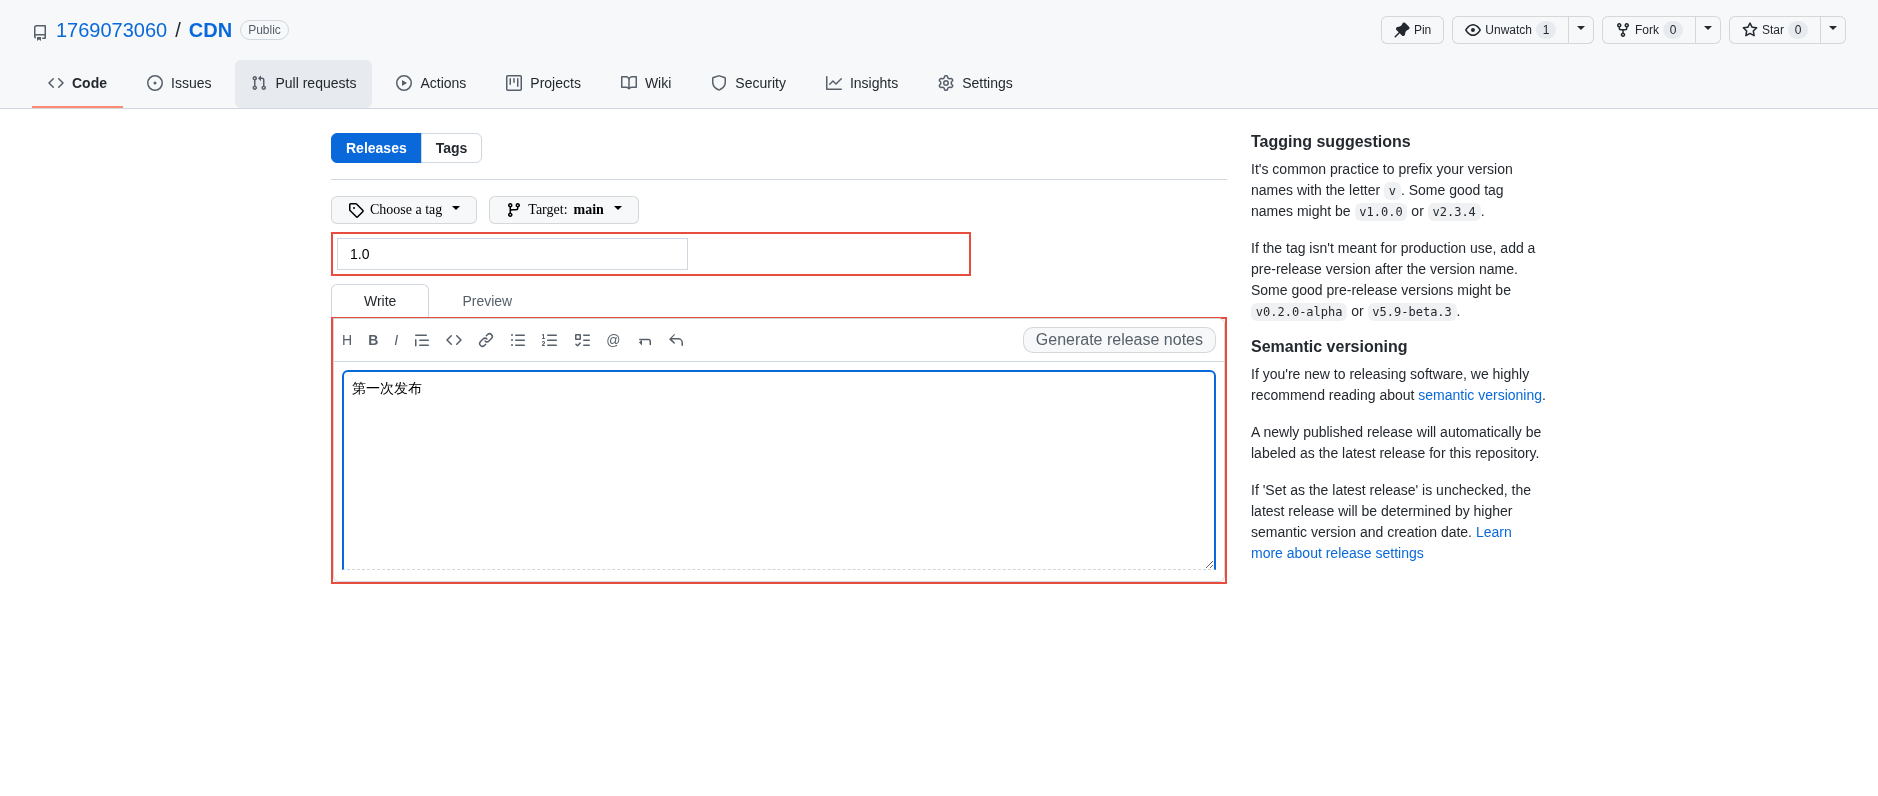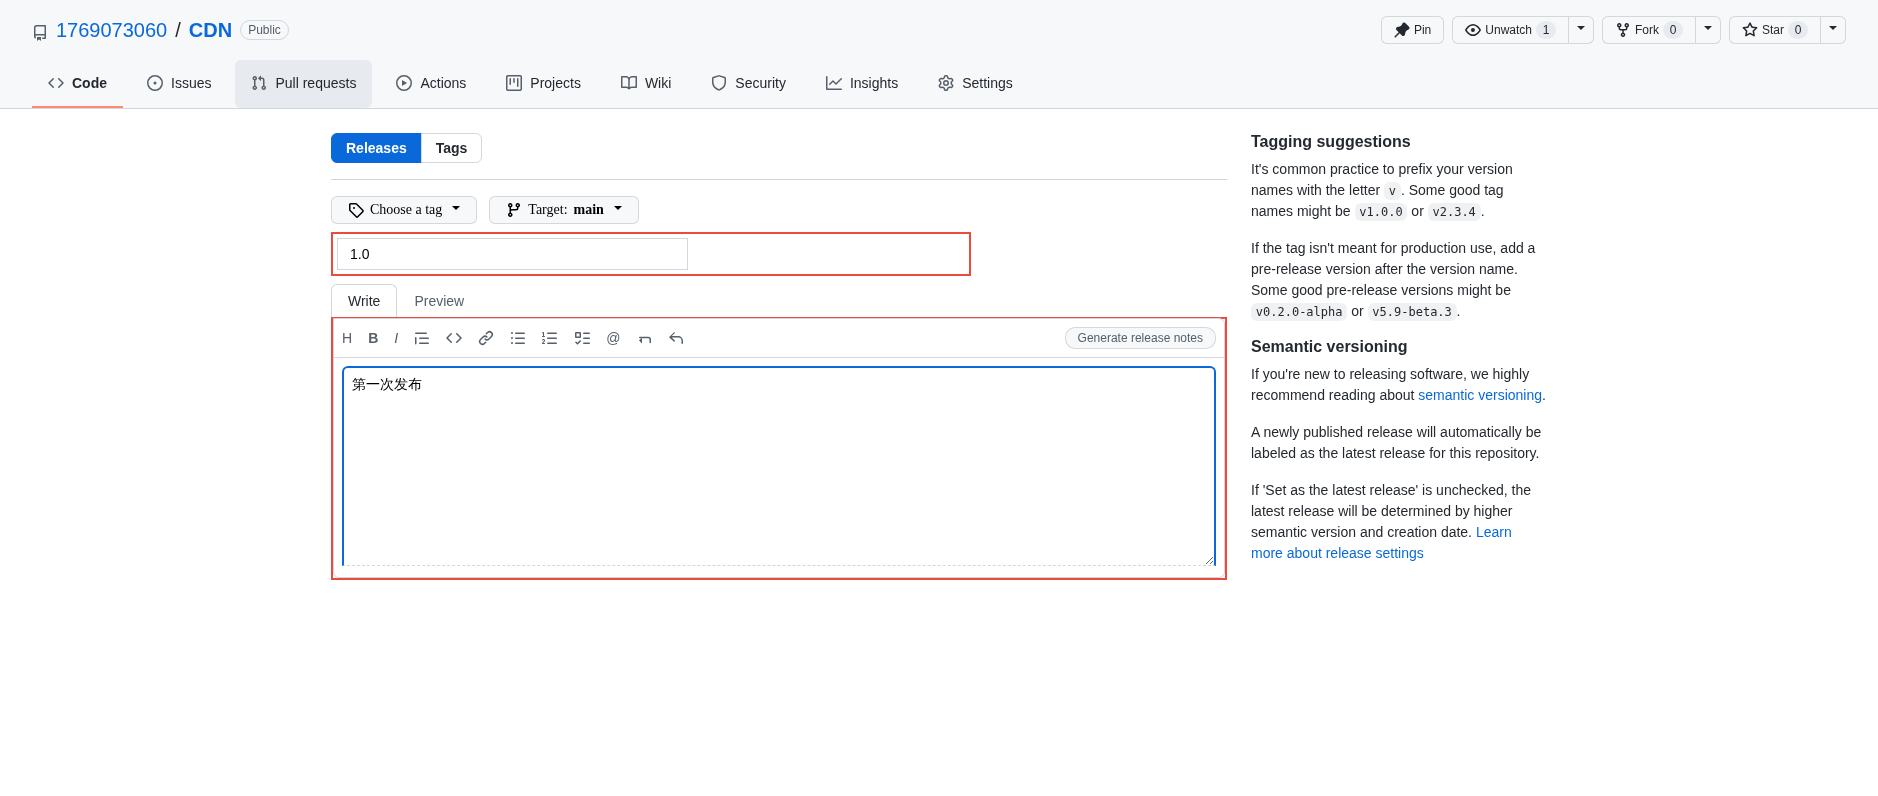--- a/index.html
+++ b/index.html
@@ -39,28 +39,28 @@
     .dropdown-btn { display: inline-flex; align-items: center; gap: 6px; padding: 5px 16px; font-size: 14px; background: #f6f8fa; border: 1px solid rgba(27,31,36,0.15); border-radius: 6px; cursor: pointer; font-weight: 500; font-family: Liberation Serif, serif; }
     .dropdown-btn .caret { margin-left: 4px; }
     
     .hint-text { font-size: 12px; color: #57606a; margin-bottom: 16px; }
     
     .annotation-red { border: 2px solid #e74c3c; padding: 4px; margin-bottom: 8px; }
     
     .title-input { width: 351px; padding: 5px 12px; font-size: 14px; line-height: 20px; border: 1px solid #d0d7de; border-radius: 0; background: #fff; }
     
     .editor-tabs { display: flex; margin-top: 8px; }
-    .editor-tab { padding: 8px 16px; font-size: 14px; border: 1px solid transparent; border-bottom: none; cursor: pointer; color: #57606a; }
+    .editor-tab { padding: 8px 32px; font-size: 14px; border: 1px solid transparent; border-bottom: none; cursor: pointer; color: #57606a; }
     .editor-tab.selected { background: #fff; border-color: #d0d7de; border-radius: 6px 6px 0 0; color: #24292f; }
     
     .editor-wrap { border: 1px solid #d0d7de; border-radius: 0 6px 6px 6px; margin-top: -1px; }
     .toolbar { display: flex; align-items: center; padding: 8px; border-bottom: 1px solid #d0d7de; justify-content: space-between; }
     .toolbar-icons { display: flex; gap: 16px; color: #57606a; }
     .toolbar-grp { display: flex; gap: 16px; }
-    .gen-notes-btn { padding: 3px 12px; font-size: 12px; background: #f6f8fa; border: 1px solid rgba(27,31,36,0.15); border-radius: 10px; cursor: pointer; color: #57606a; }
+    .gen-notes-btn { padding: 3px 12px; font-size: 16px; background: #f6f8fa; border: 1px solid rgba(27,31,36,0.15); border-radius: 10px; cursor: pointer; color: #57606a; }
     
     .textarea-wrap { padding: 8px; }
     .desc-textarea { width: 100%; min-height: 200px; padding: 8px; font-size: 14px; border: 2px solid #0969da; border-radius: 6px; resize: vertical; font-family: inherit; outline: none; background: #fff; border-bottom: 1px dashed #d0d7de; border-bottom-left-radius: 0; border-bottom-right-radius: 0; }
     .attach-footer { display: flex; justify-content: space-between; align-items: center; padding: 0 8px 8px; font-size: 13px; color: #57606a; border-top: none; }
     .md-badge { font-weight: 700; font-size: 10px; border: 1px solid #57606a; padding: 0 3px; border-radius: 3px; }
     
     .annotation-red-editor { border: 2px solid #e74c3c; padding: 0; }
     
     .sidebar-section h3 { font-size: 16px; font-weight: 600; margin-bottom: 8px; }
     .sidebar-section p { font-size: 14px; line-height: 1.5; color: #24292f; margin-bottom: 16px; }

